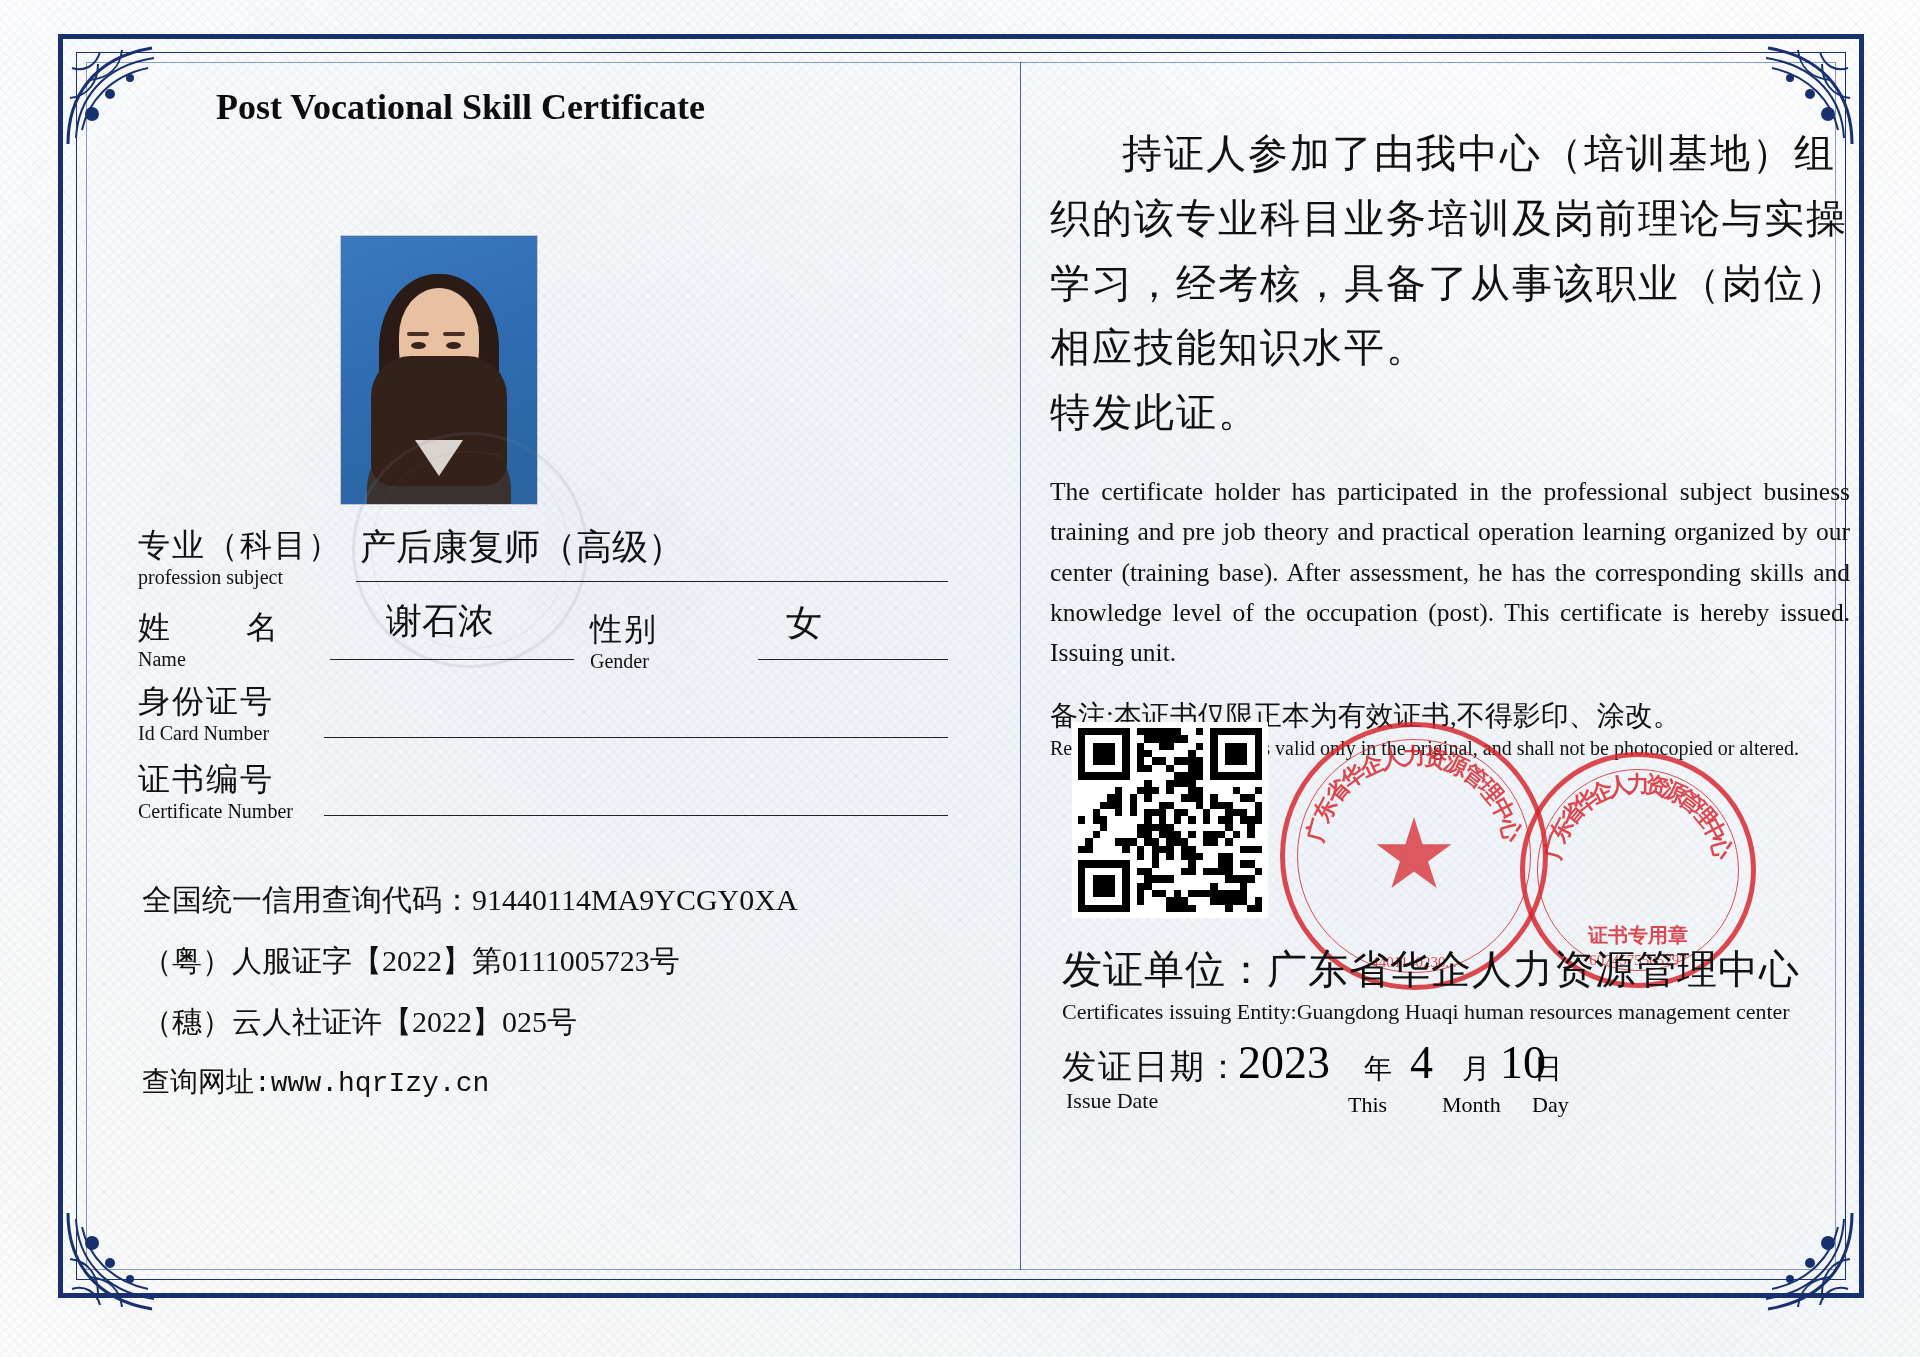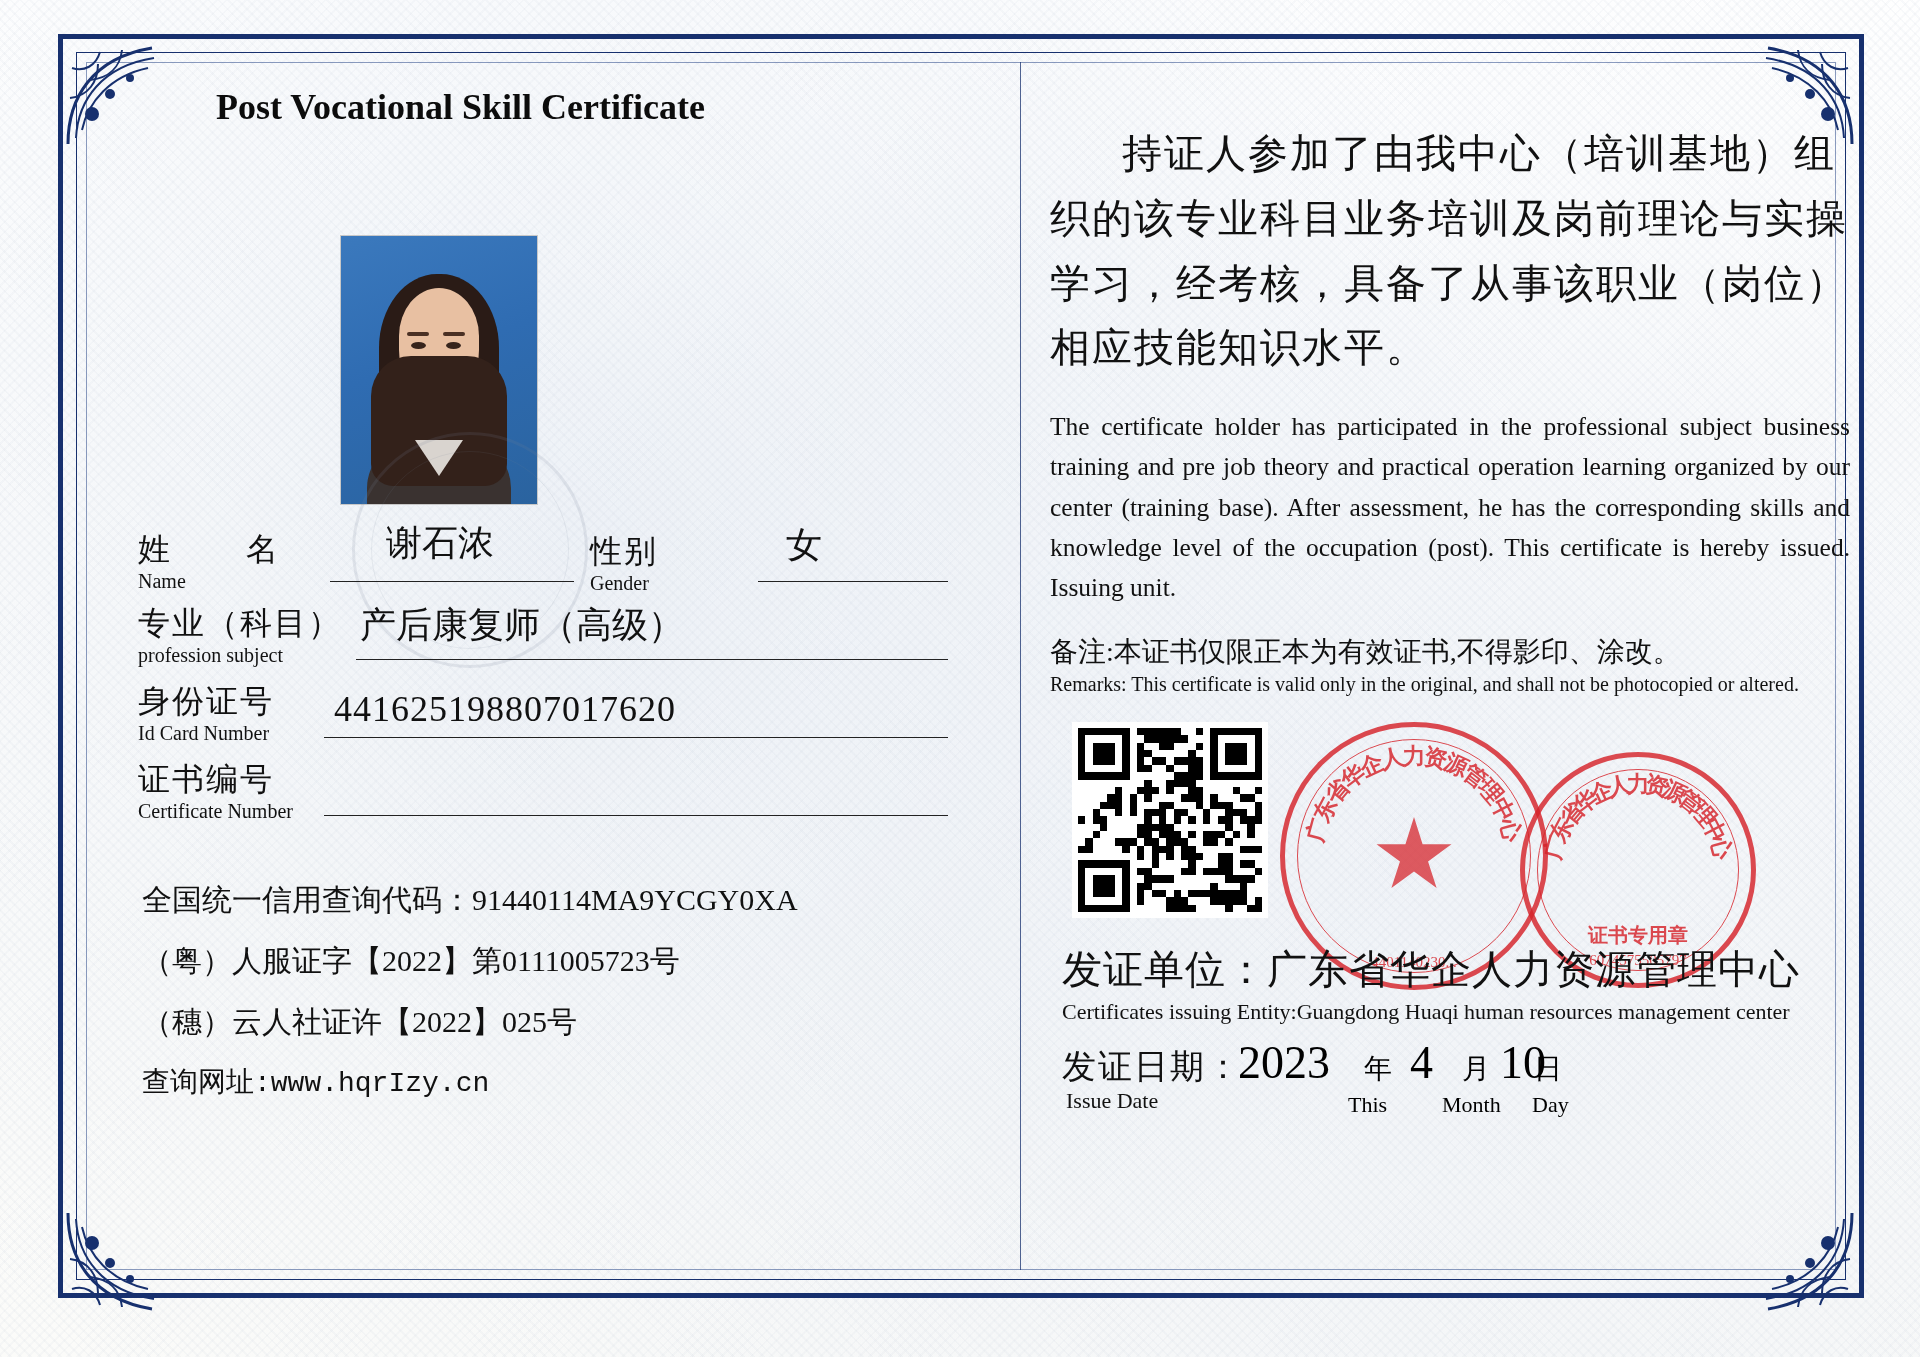--- a/index.html
+++ b/index.html
@@ -518,51 +518,50 @@
       <div class="ph-mouth"></div>
       <div class="ph-hair2"></div>
       <div class="ph-collar"></div>
     </div>
 
     <div class="wm-stamp"></div>
 
     <div class="fields">
 
       <div class="row">
+        <div class="lbl prof-lbl">
+          <span class="cn">专业（科目）</span>
+          <span class="en">profession subject</span>
+        </div>
+        <div class="ul prof-ul"></div>
+        <div class="val prof-val">产后康复师（高级）</div>
+      </div>
+
+      <div class="row">
         <div class="lbl name-lbl">
           <span class="cn spaced">姓　名</span>
           <span class="en">Name</span>
         </div>
         <div class="ul name-ul"></div>
         <div class="val name-val">谢石浓</div>
 
         <div class="lbl gender-lbl">
           <span class="cn">性别</span>
           <span class="en">Gender</span>
         </div>
         <div class="ul gender-ul"></div>
         <div class="val gender-val">女</div>
       </div>
 
       <div class="row">
-        <div class="lbl prof-lbl">
-          <span class="cn">专业（科目）</span>
-          <span class="en">profession subject</span>
-        </div>
-        <div class="ul prof-ul"></div>
-        <div class="val prof-val">产后康复师（高级）</div>
-      </div>
-
-      <div class="row">
         <div class="lbl idc-lbl">
           <span class="cn">身份证号</span>
           <span class="en">Id Card Number</span>
         </div>
         <div class="ul idc-ul"></div>
-        <div class="val idc-val">441625198807017620</div>
       </div>
 
       <div class="row">
         <div class="lbl cert-lbl">
           <span class="cn">证书编号</span>
           <span class="en">Certificate Number</span>
         </div>
         <div class="ul cert-ul"></div>
       </div>
     </div>
@@ -571,20 +570,21 @@
       <div>全国统一信用查询代码：91440114MA9YCGY0XA</div>
       <div>（粤）人服证字【2022】第0111005723号</div>
       <div>（穗）云人社证许【2022】025号</div>
       <div class="mono">查询网址:www.hqrIzy.cn</div>
     </div>
   </div>
 
   <div class="right">
     <div class="body-cn">
       <span>持证人参加了由我中心（培训基地）</span><span>组织的该专业科目业务培训及岗前理论</span><span>与实操学习，经考核，具备了从事该职</span><span>业（岗位）相应技能知识水平。</span>
+      <span class="nolead">特发此证。</span>
     </div>
 
     <div class="body-en">The certificate holder has participated in the professional subject business training and pre job theory and practical operation learning organized by our center (training base). After assessment, he has the corresponding skills and knowledge level of the occupation (post). This certificate is hereby issued. Issuing unit.</div>
 
     <div class="remark-cn">备注:本证书仅限正本为有效证书,不得影印、涂改。</div>
     <div class="remark-en">Remarks: This certificate is valid only in the original, and shall not be photocopied or altered.</div>
 
     <div class="qr">
       <div class="qr-grid" id="qrgrid">
           <i></i>

